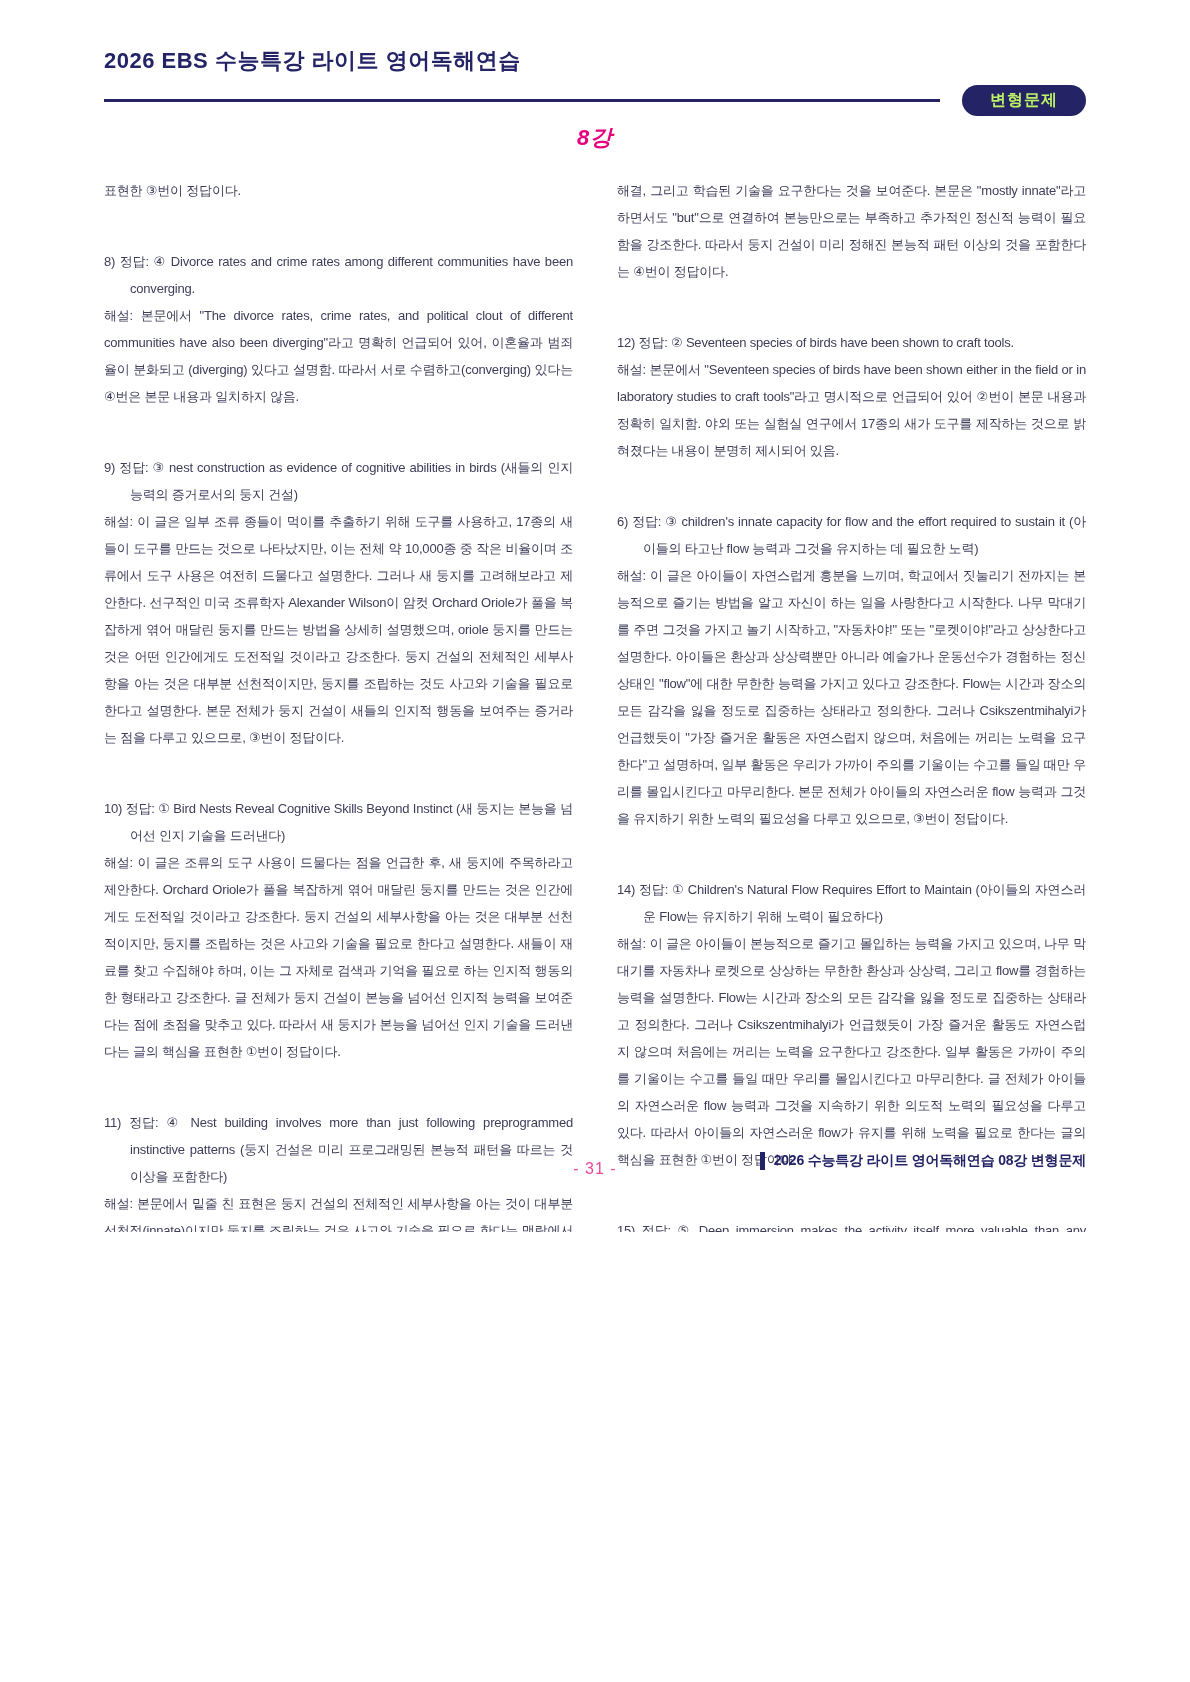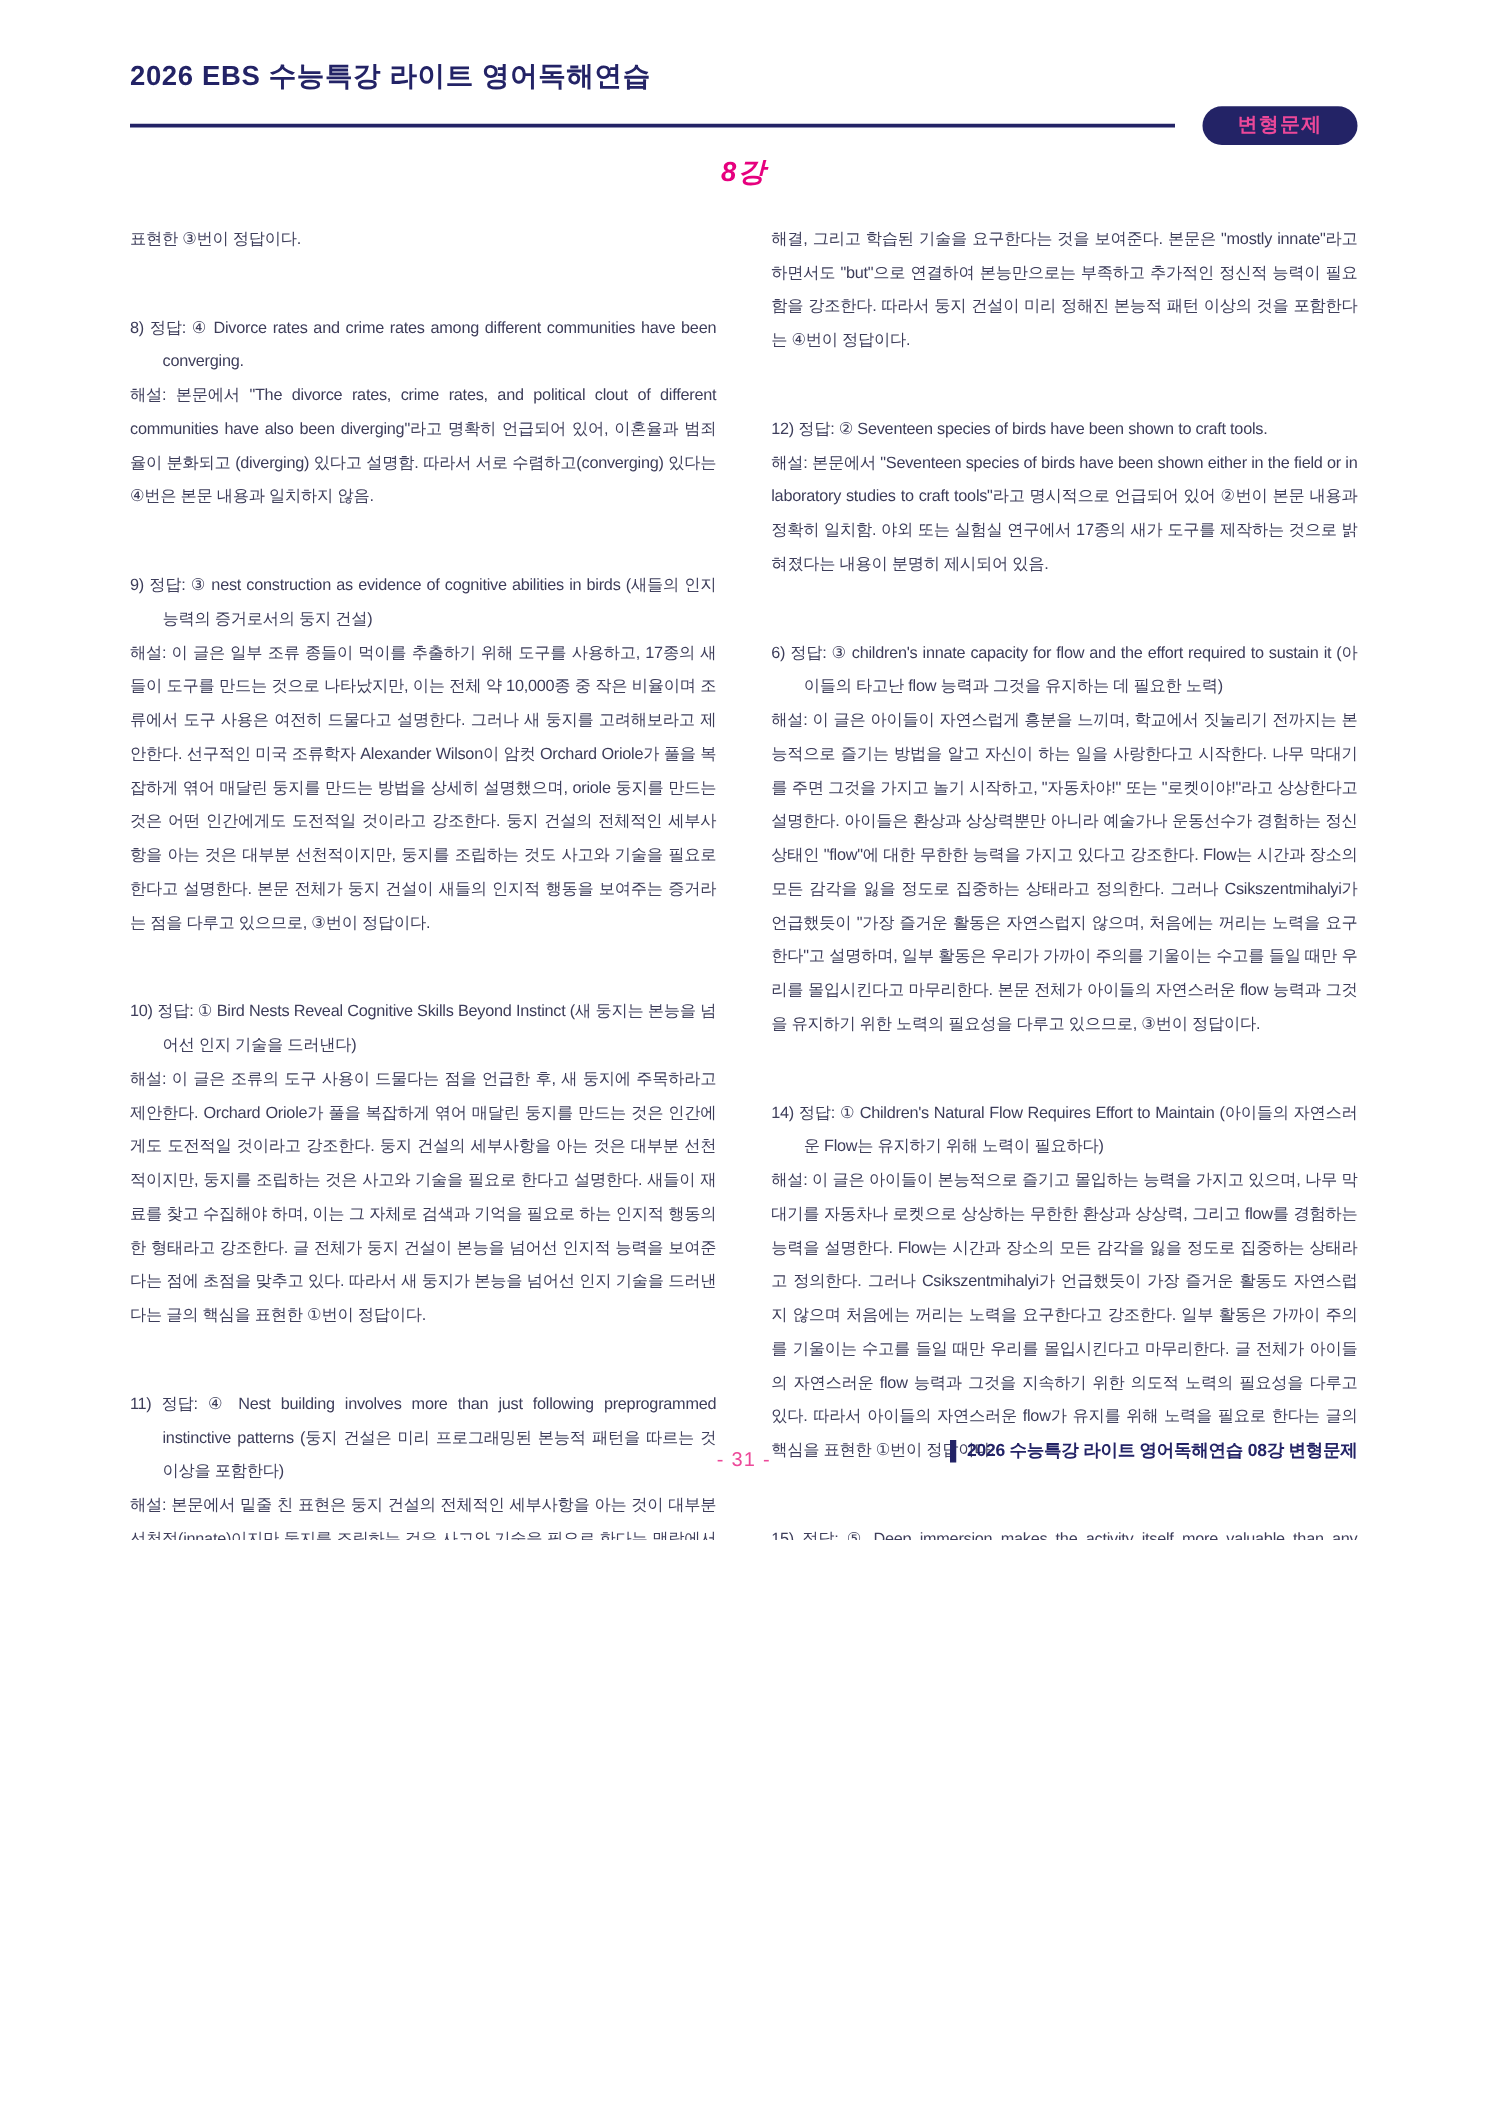--- a/index.html
+++ b/index.html
@@ -28,21 +28,21 @@
     margin-top:9px;
   }
   .rule{
     flex:1;
     height:3px;
     background:#232366;
     margin-right:22px;
   }
   .badge{
     background:#232366;
-    color:#ec4899;
+    color:#bef264;
     font-size:16px;
     font-weight:bold;
     padding:5px 28px;
     border-radius:18px;
     letter-spacing:1px;
     white-space:nowrap;
   }
   .lesson{
     color:#e6007e;
     font-size:22px;

